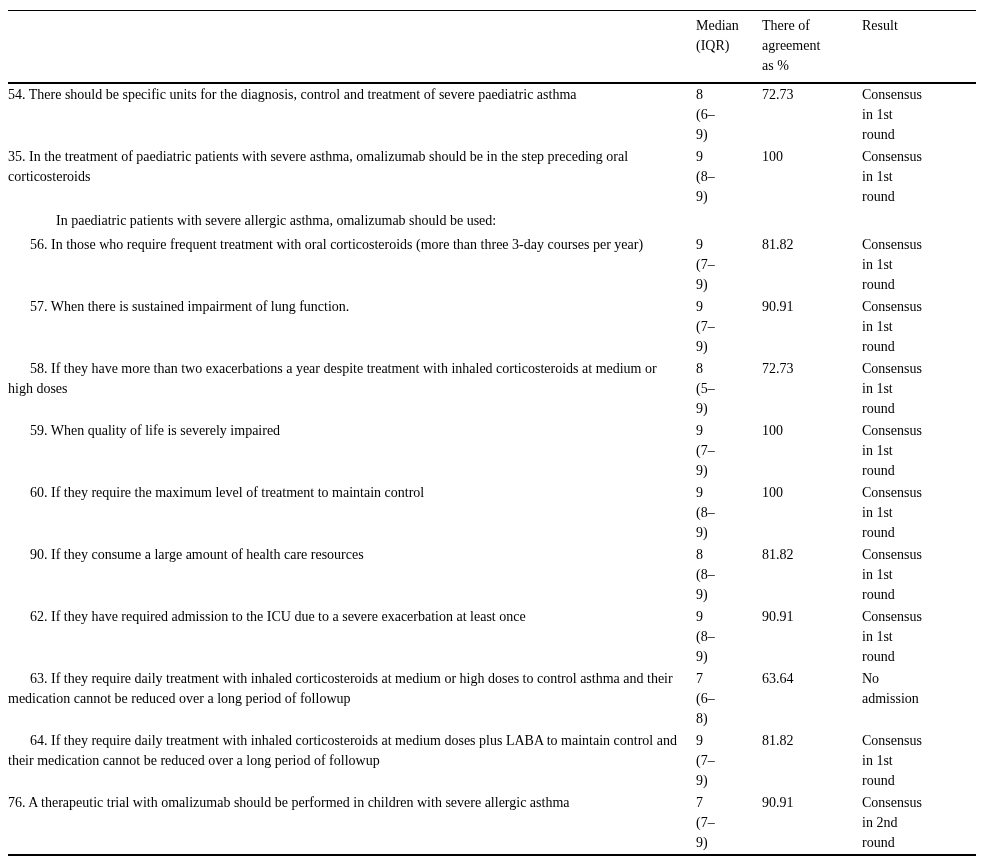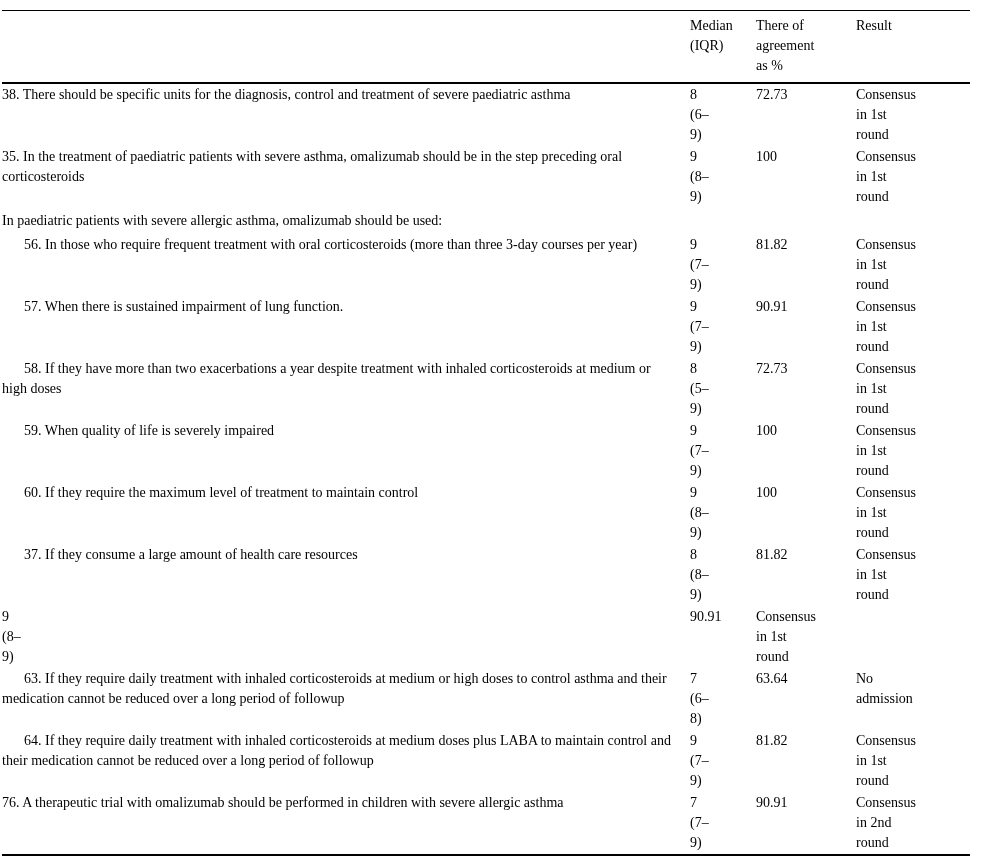--- a/index.html
+++ b/index.html
@@ -6,21 +6,21 @@
     margin: 0;
     padding: 0;
     background: #ffffff;
     color: #000000;
     font-family: "Liberation Serif", serif;
   }
   .page {
     width: 992px;
     height: 867px;
     box-sizing: border-box;
-    padding: 10px 12px 0 2px;
+    padding: 10px 12px 0 8px;
     background: #ffffff;
     overflow: hidden;
   }
   .table {
     width: 968px;
     border-top: 1.5px solid #000;
     border-bottom: 2px solid #000;
     font-size: 14px;
     line-height: 20px;
   }
@@ -44,20 +44,21 @@
     white-space: normal;
     padding-right: 16px;
   }
   .indent .statement {
     text-indent: 22px;
     font-family: Liberation Serif, serif;
   }
   .section-row {
     display: block;
     padding: 3px 0;
+    margin-left: 48px;
   }
   .section-text {
     white-space: normal;
   }
   .median, .agreement, .result {
     padding-right: 6px;
   }
 </style>
 </head>
 <body>
@@ -69,21 +70,21 @@
       <div class="cell statement"></div>
       <div class="cell median">Median
 (IQR)</div>
       <div class="cell agreement">There of
 agreement
 as %</div>
       <div class="cell result">Result</div>
     </div>
 
     <div class="row">
-      <div class="cell statement">38. There should be specific units for the diagnosis, control and treatment of severe paediatric asthma</div>
+      <div class="cell statement">54. There should be specific units for the diagnosis, control and treatment of severe paediatric asthma</div>
       <div class="cell median">8
 (6–
 9)</div>
       <div class="cell agreement">72.73</div>
       <div class="cell result">Consensus
 in 1st
 round</div>
     </div>
 
     <div class="row">
@@ -150,31 +151,32 @@
       <div class="cell median">9
 (8–
 9)</div>
       <div class="cell agreement">100</div>
       <div class="cell result">Consensus
 in 1st
 round</div>
     </div>
 
     <div class="row indent">
-      <div class="cell statement">37. If they consume a large amount of health care resources</div>
+      <div class="cell statement">90. If they consume a large amount of health care resources</div>
       <div class="cell median">8
 (8–
 9)</div>
       <div class="cell agreement">81.82</div>
       <div class="cell result">Consensus
 in 1st
 round</div>
     </div>
 
     <div class="row indent">
+      <div class="cell statement">62. If they have required admission to the ICU due to a severe exacerbation at least once</div>
       <div class="cell median">9
 (8–
 9)</div>
       <div class="cell agreement">90.91</div>
       <div class="cell result">Consensus
 in 1st
 round</div>
     </div>
 
     <div class="row indent">

